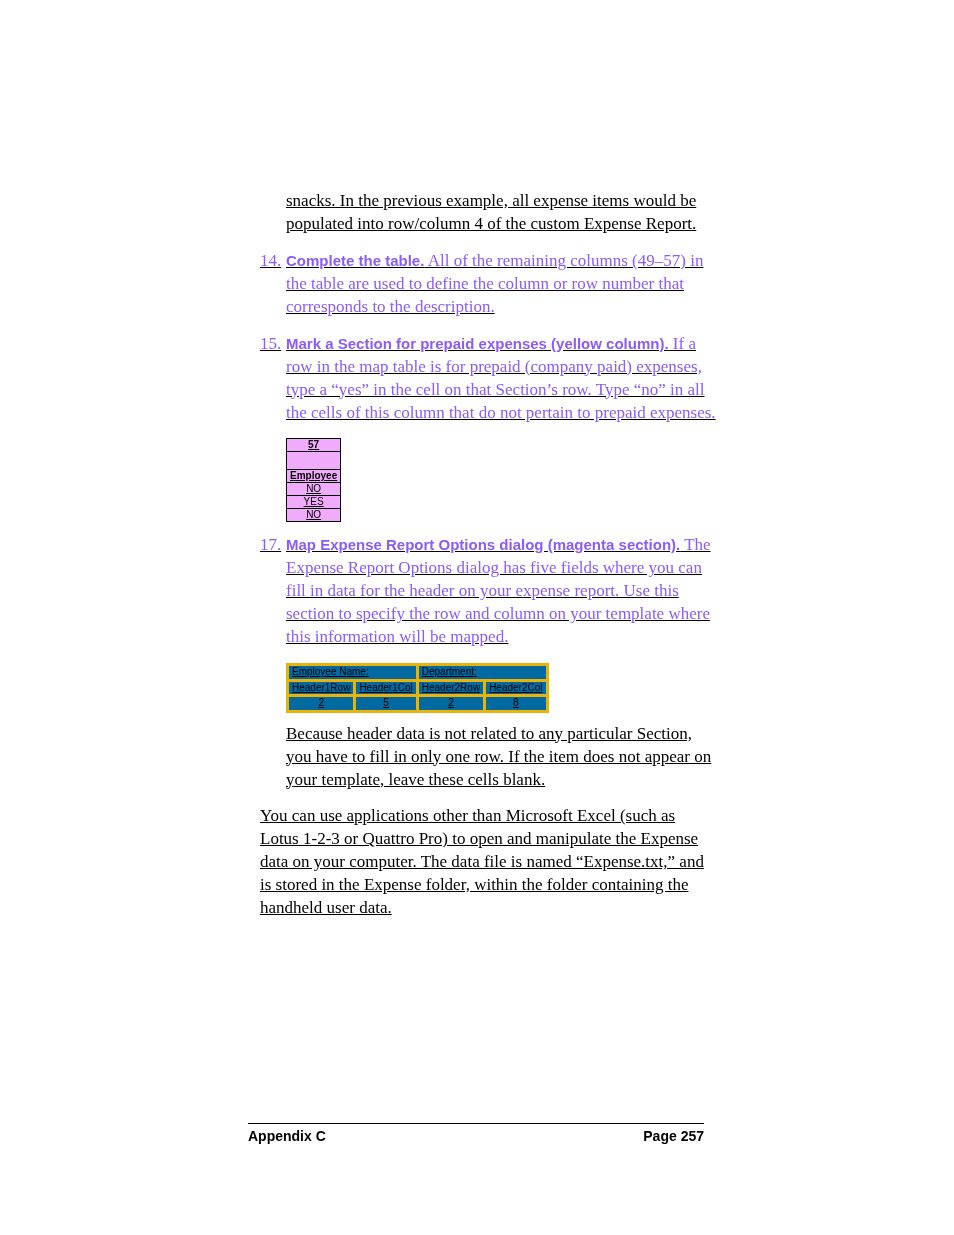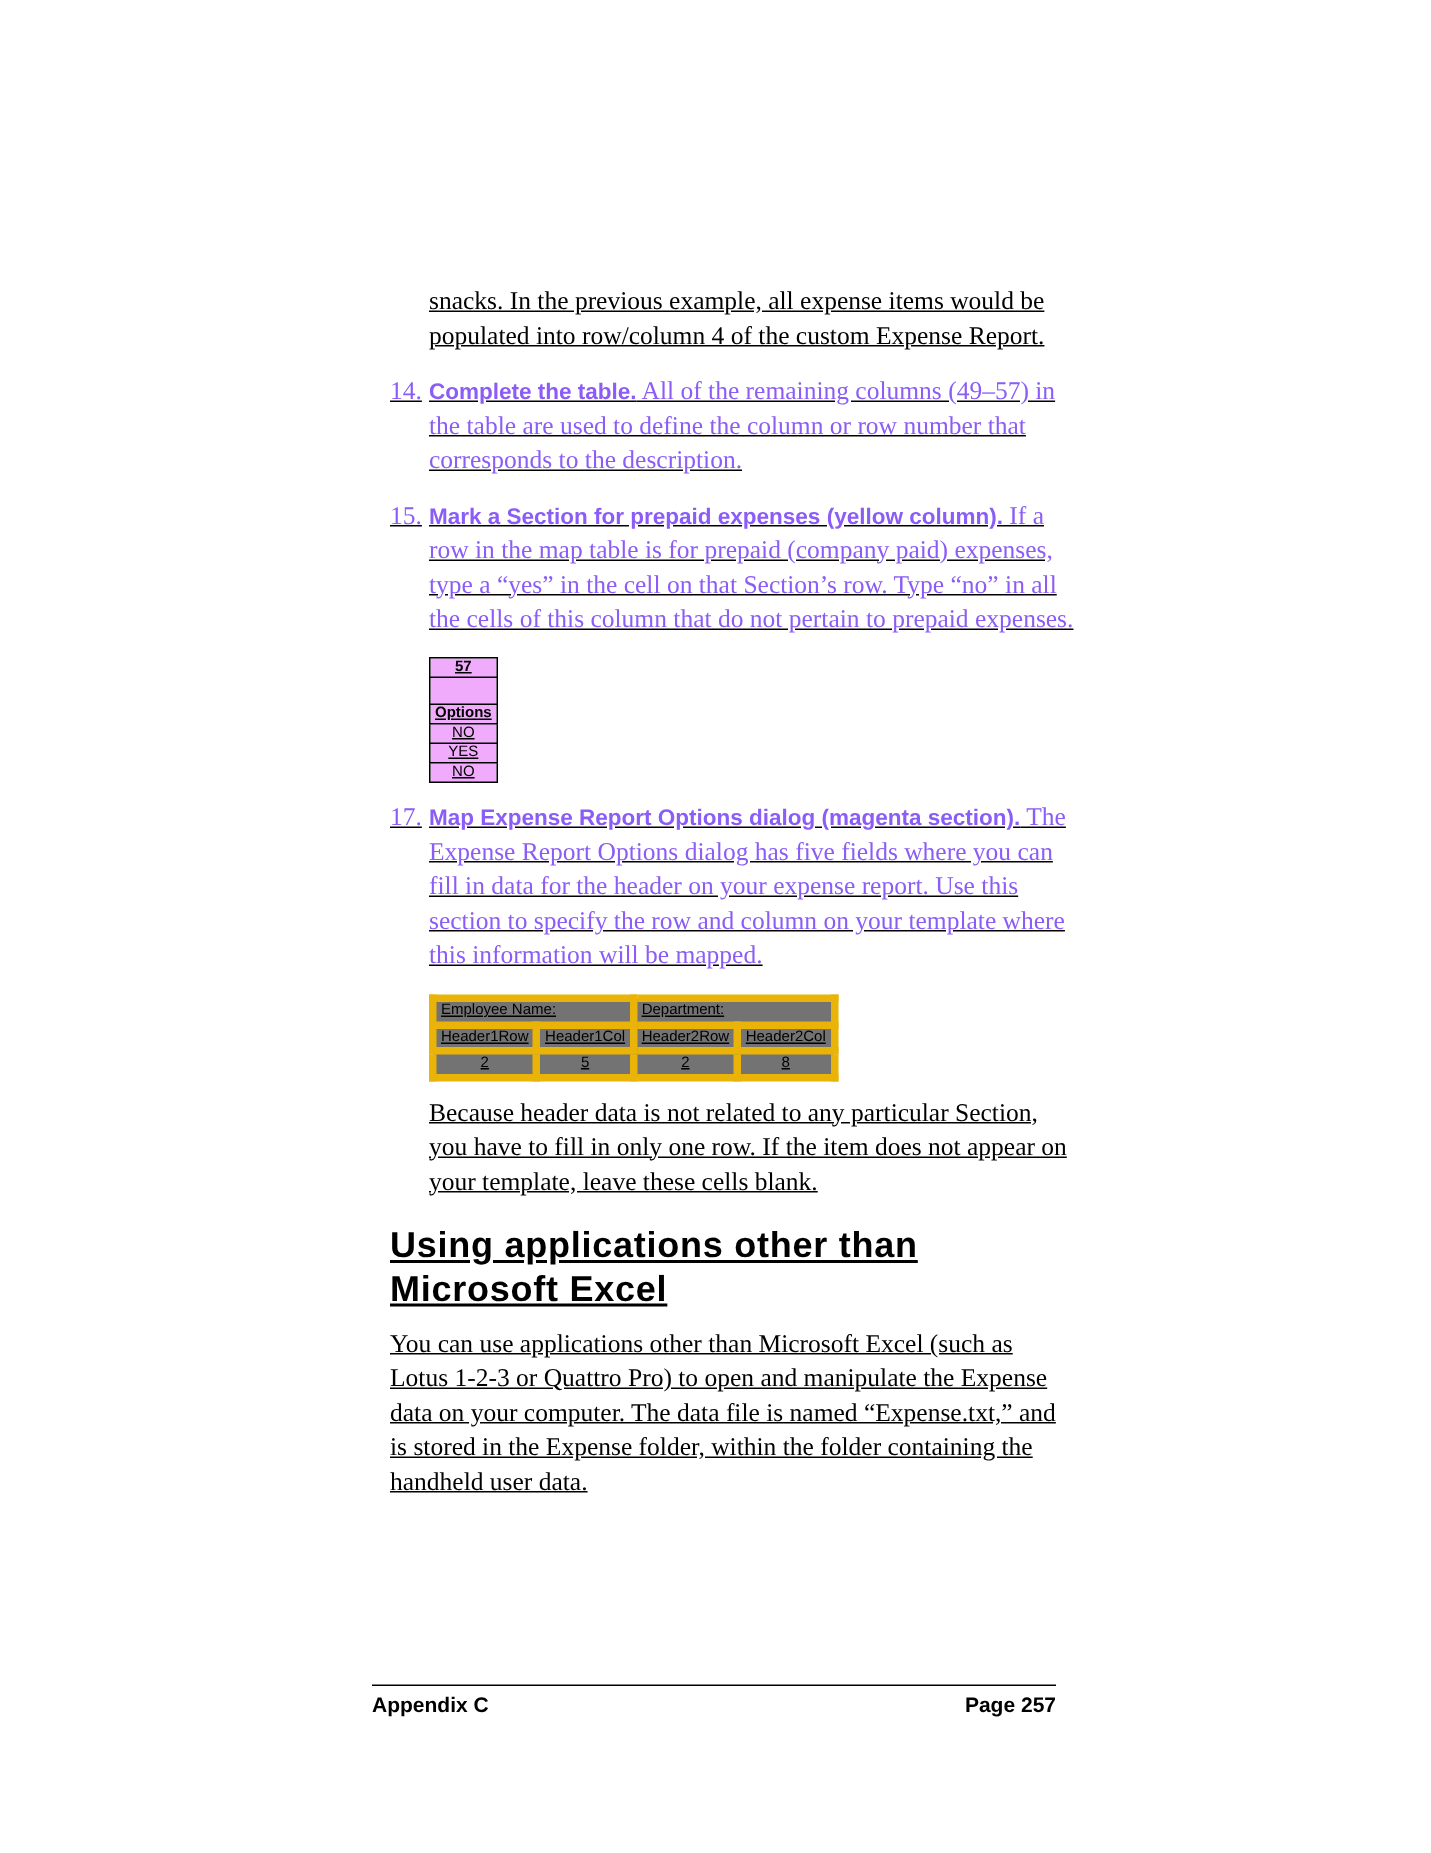--- a/index.html
+++ b/index.html
@@ -62,25 +62,25 @@
       height: 18px;
     }
     .prepaid-table td { width: 38px; }
     .header-map-table {
       border-collapse: collapse;
       margin: 4px 0 10px 26px;
       font-family: Arial, Helvetica, sans-serif;
       font-size: 10px;
     }
     .header-map-table td, .header-map-table th {
-      border: 5px solid #eab308;
+      border: 3px solid #eab308;
       padding: 0 3px;
       text-align: left;
       line-height: 1.25;
-      background: #737373;
+      background: #0369a1;
     }
     .header-map-table .center { text-align: center; }
     .section-heading {
       font-family: Arial, Helvetica, sans-serif;
       font-weight: 900;
       font-size: 24px;
       line-height: 1.2;
       margin: 18px 0 10px 0;
       letter-spacing: 0.5px;
     }
@@ -131,21 +131,21 @@
 
   <table class="small-table prepaid-table">
     <tbody>
         <tr>
           <td class="hdr">57</td>
         </tr>
     <tr class="blank-row">
           <td></td>
         </tr>
     <tr>
-          <td class="hdr">Options</td>
+          <td class="hdr">Employee</td>
         </tr>
     <tr>
           <td>NO</td>
         </tr>
     <tr>
           <td>YES</td>
         </tr>
     <tr>
           <td>NO</td>
         </tr>
@@ -176,21 +176,20 @@
       <td class="center">2</td>
       <td class="center">5</td>
       <td class="center">2</td>
       <td class="center">8</td>
     </tr>
   </tbody>
     </table>
 
   <p class="continuation">Because header data is not related to any particular Section, you have to fill in only one row. If the item does not appear on your template, leave these cells blank.</p>
 
-  <h2 class="section-heading">Using applications other than Microsoft Excel</h2>
 
   <p class="body-para">You can use applications other than Microsoft Excel (such as Lotus 1-2-3 or Quattro Pro) to open and manipulate the Expense data on your computer. The data file is named “Expense.txt,” and is stored in the Expense folder, within the folder containing the handheld user data.</p>
 
 </div>
 
 <div class="footer">
   <hr class="footer-rule">
   <div class="footer-row">
     <span>Appendix C</span>
     <span>Page 257</span>

